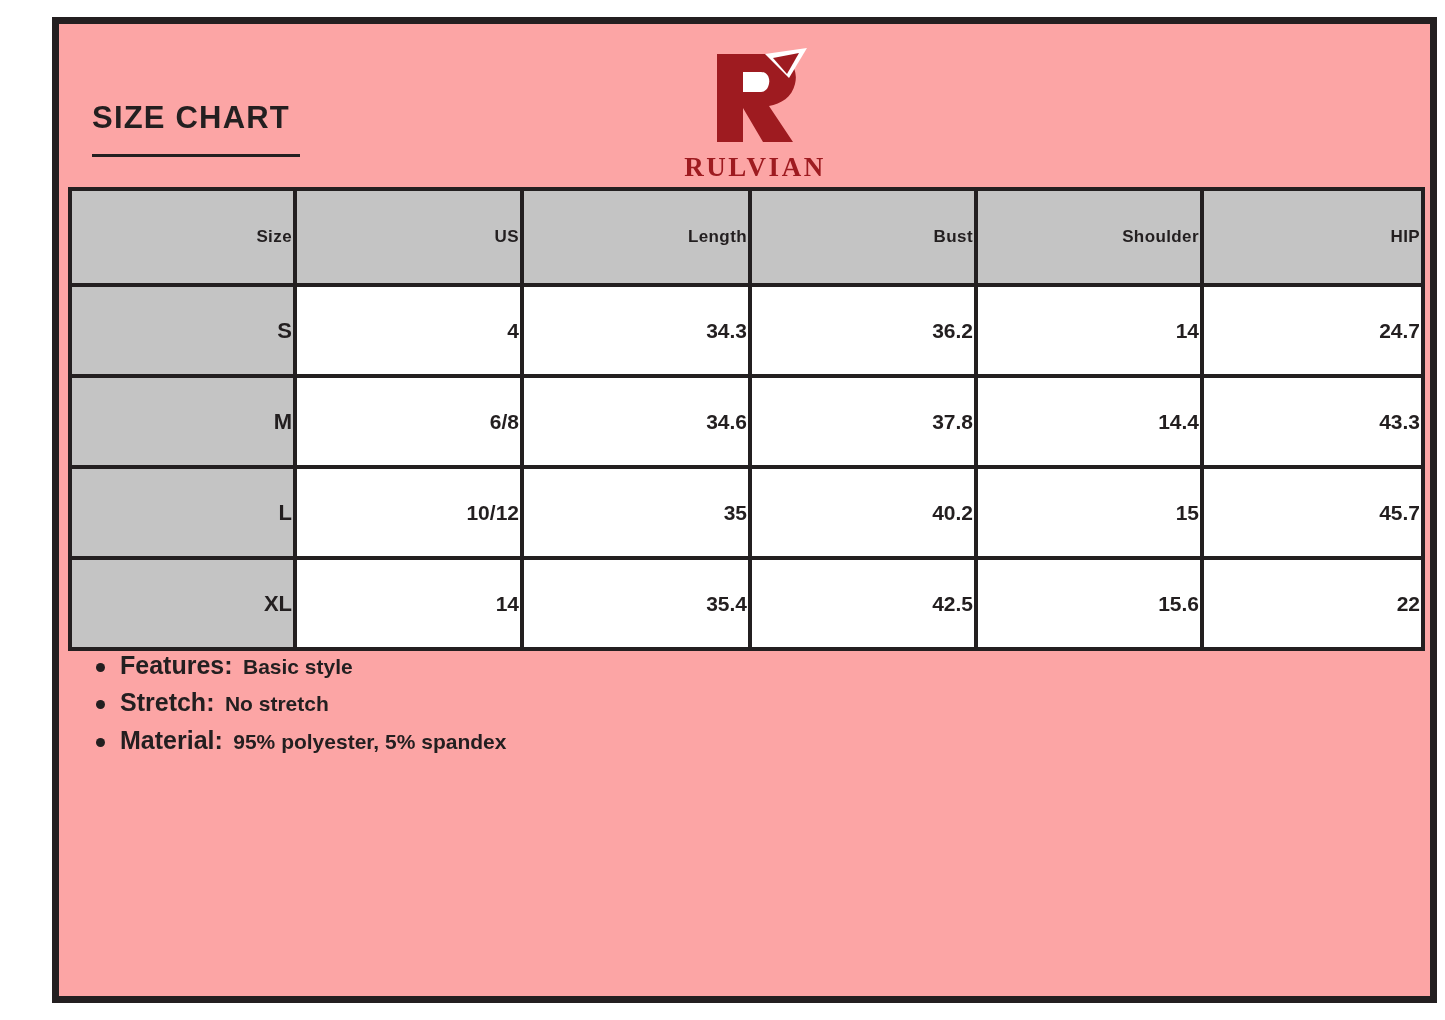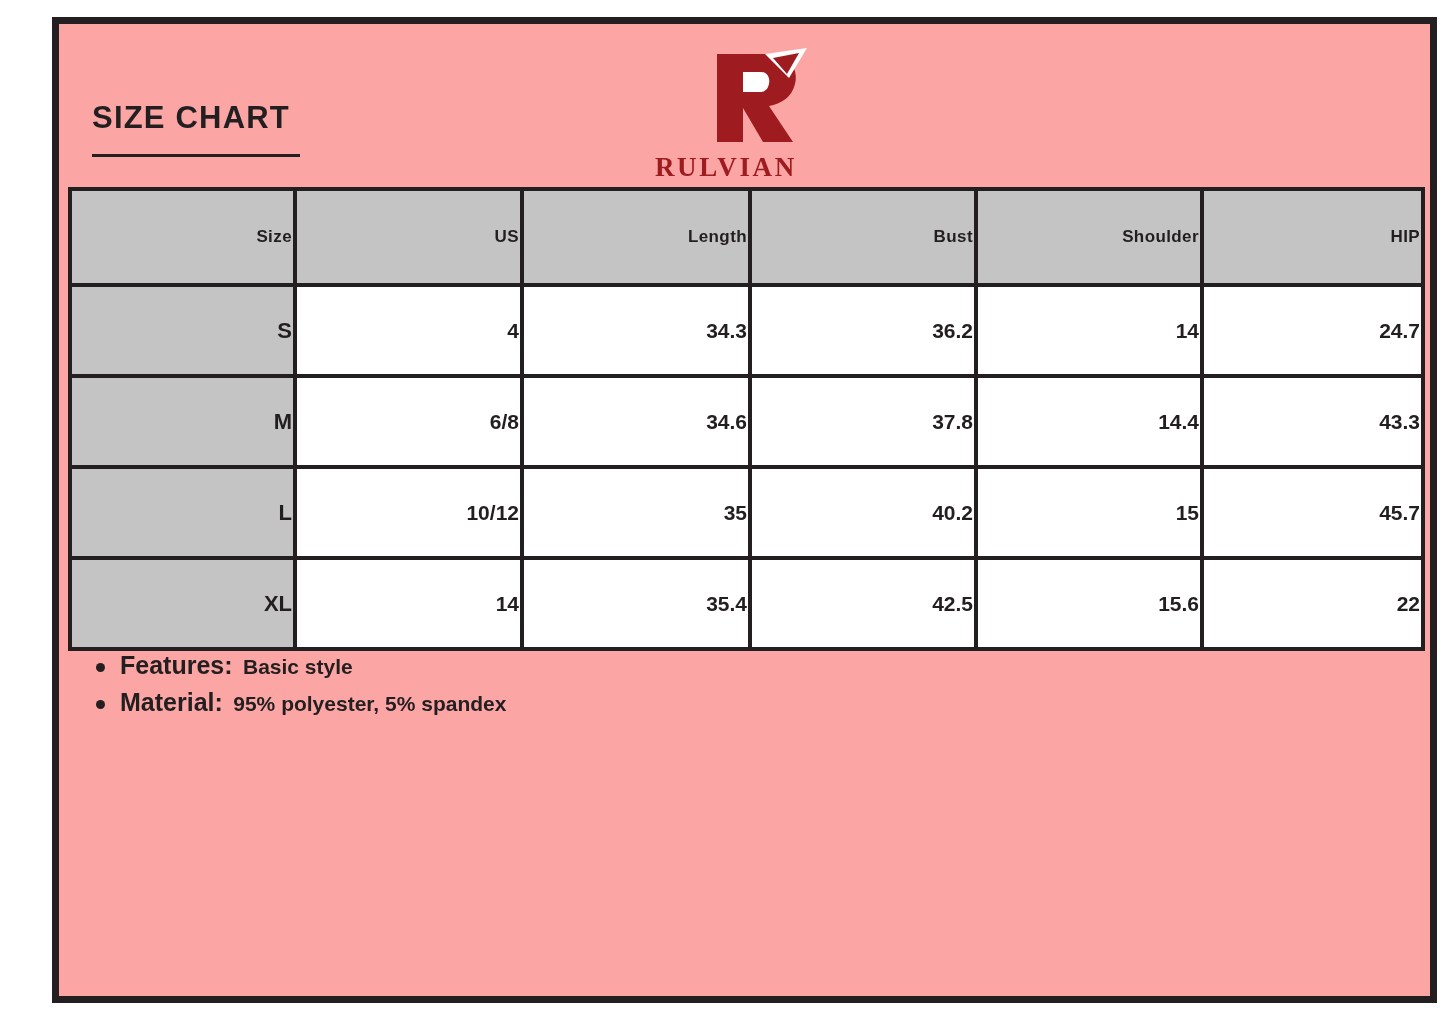--- a/index.html
+++ b/index.html
@@ -51,20 +51,21 @@
     margin-top: 21px;
     border-bottom: 3px solid #231f20;
     width: 208px;
   }
 
   .brand-block {
     position: absolute;
     left: 596px;
     top: 24px;
     width: 200px;
+    text-align: center;
   }
   .brand-logo {
     display: block;
     margin: 0 auto;
   }
   .brand-name {
     margin-top: 4px;
     font-size: 27px;
     font-weight: bold;
     letter-spacing: 2.6px;
@@ -223,19 +224,23 @@
         </tr>
       </tbody>
     </table>
 
     <ul class="specs">
       <li>
         <span class="spec-label">Features:</span>
         <span class="spec-value">Basic style</span>
       </li>
       <li>
+        <span class="spec-label">Stretch:</span>
+        <span class="spec-value">No stretch</span>
+      </li>
+      <li>
         <span class="spec-label">Material:</span>
         <span class="spec-value">95% polyester, 5% spandex</span>
       </li>
     </ul>
 
   </div>
 </div>
 
 </body></html>

